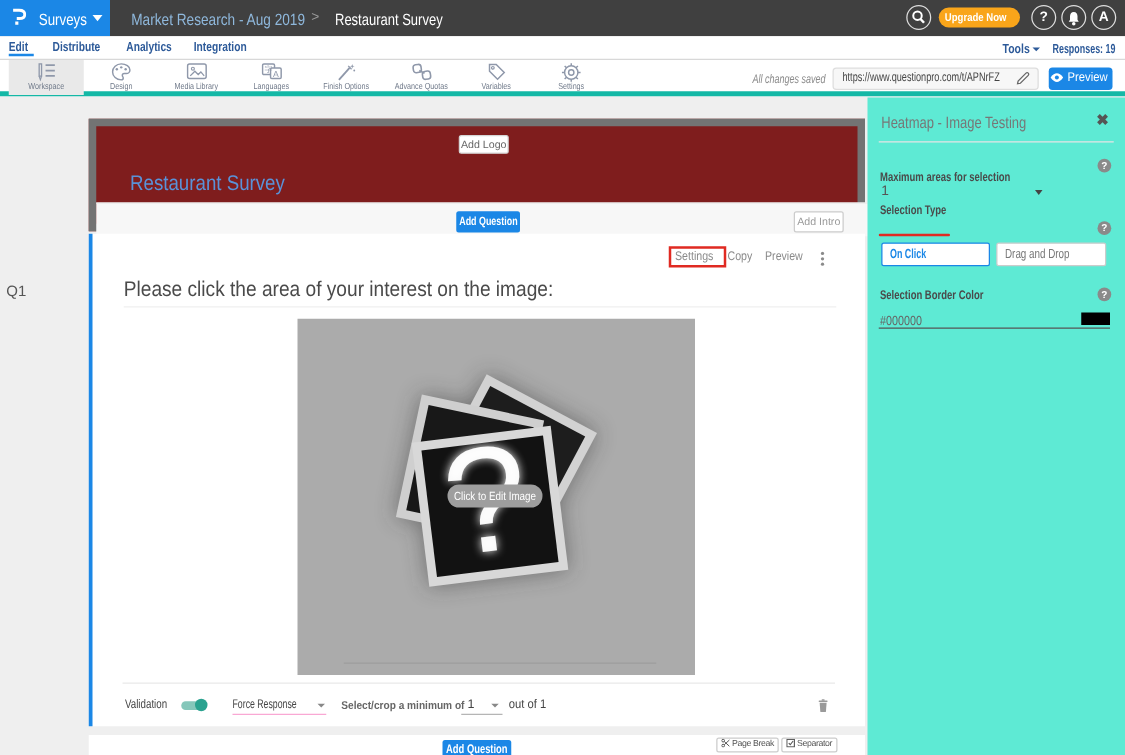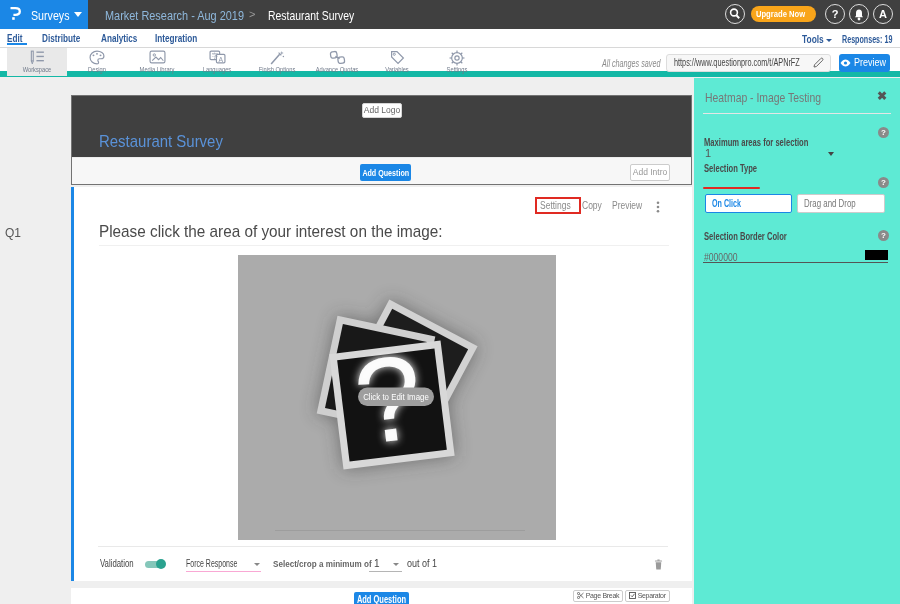--- a/index.html
+++ b/index.html
@@ -21,35 +21,35 @@
 
 
 #nav { position:absolute; left:0; top:29px; width:900px; height:19px; background:#fff; border-bottom:1px solid #d8d8d8; }
 .navitem { position:absolute; top:3.5px; font-size:10.5px; font-weight:bold; color:#2d5a99; line-height:10px; }
 .navitem > span { transform:scaleX(0.78); }
 #nav-edit { left:7px; border-bottom:2px solid #1b87e6; padding-bottom:0; }
 #tools { position:absolute; left:802px; top:4px; font-size:10.5px; font-weight:bold; color:#2d5a99; }
 #resp { position:absolute; left:842px; top:4px; font-size:10.5px; font-weight:bold; color:#2d5a99; }
 
 
-#tbar { position:absolute; left:0; top:48px; width:900px; height:29px; background:#fff; border-bottom:6px solid #14b8a6; }
+#tbar { position:absolute; left:0; top:48px; width:900px; height:29px; background:#fff; border-bottom:4px solid #14b8a6; }
 .titem { position:absolute; top:0; width:60px; height:28px; text-align:center; }
 .titem svg { display:block; margin:2px auto 0; }
 .tlabel { position:absolute; top:18px; left:0; width:100%; }
 .tlabel { font-size:7px; color:#707a8a; transform:scaleX(0.82); }
 #t-workspace { left:7px; background:#e9e9e9; }
 #saved { position:absolute; left:602px; top:10px; font-size:10px; font-style:italic; color:#8a8a8a; white-space:nowrap; }
 #saved > span { transform:scaleX(0.72); }
 #urlbox { position:absolute; left:666px; top:6px; width:165px; height:18px; background:#f7f7f7; border:1px solid #ddd; border-radius:3px; font-size:10px; color:#444; line-height:16px; padding-left:7px; white-space:nowrap; }
 #urlbox > span { transform:scaleX(0.73); }
 #pencil { position:absolute; left:813px; top:9px; }
 #preview-btn { position:absolute; left:839px; top:6px; width:51px; height:18px; background:#1b87e6; border-radius:3px; color:#fff; font-size:10px; text-align:center; line-height:18px; white-space:nowrap; }
 
 
-#card1 { position:absolute; left:71px; top:95px; width:621px; height:90px; background:#404040; border:1px solid #737373; }
+#card1 { position:absolute; left:71px; top:95px; width:621px; height:90px; background:#7f1d1d; border:6px solid #737373; }
 #addlogo { position:absolute; left:290px; top:7px; width:40px; height:15px; background:#fff; border:1px solid #d5d5d5; border-radius:2px; font-size:8.5px; color:#666; text-align:center; line-height:13px; white-space:nowrap; }
 #rtitle { position:absolute; left:27px; top:36px; font-size:17px; color:#5a92d8; white-space:nowrap; }
 #rtitle > span { transform:scaleX(0.88); }
 #card1-foot { position:absolute; left:0; top:61px; width:619px; height:27px; border-top:1px solid #ececec; background:#f7f7f7; }
 #addq1 { position:absolute; left:288px; top:6px; width:51px; height:17px; background:#1b87e6; border-radius:2px; color:#fff; font-size:9.5px; font-weight:bold; text-align:center; line-height:17px; white-space:nowrap; }
 #addq1 > span, #addq2 > span { display:block; width:100%; transform:translateX(-4px) scaleX(0.75); }
 #addintro { position:absolute; left:558px; top:6px; width:40px; height:17px; background:#fff; border:1px solid #ccc; border-radius:2px; color:#999; font-size:8.5px; text-align:center; line-height:15px; white-space:nowrap; }
 
 #q1label { position:absolute; left:5px; top:226px; font-size:12px; color:#555; }
 

